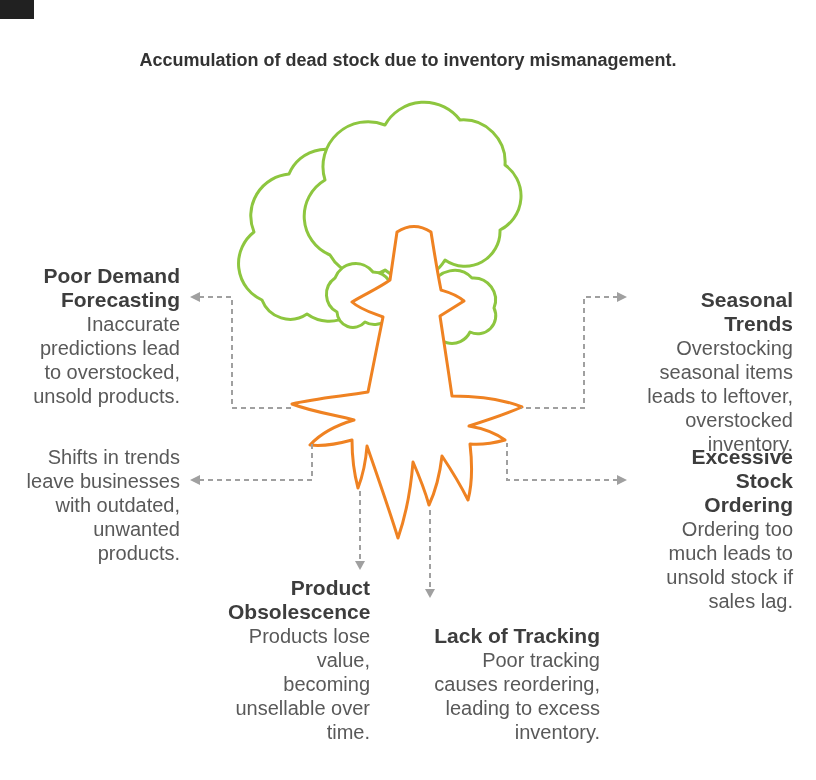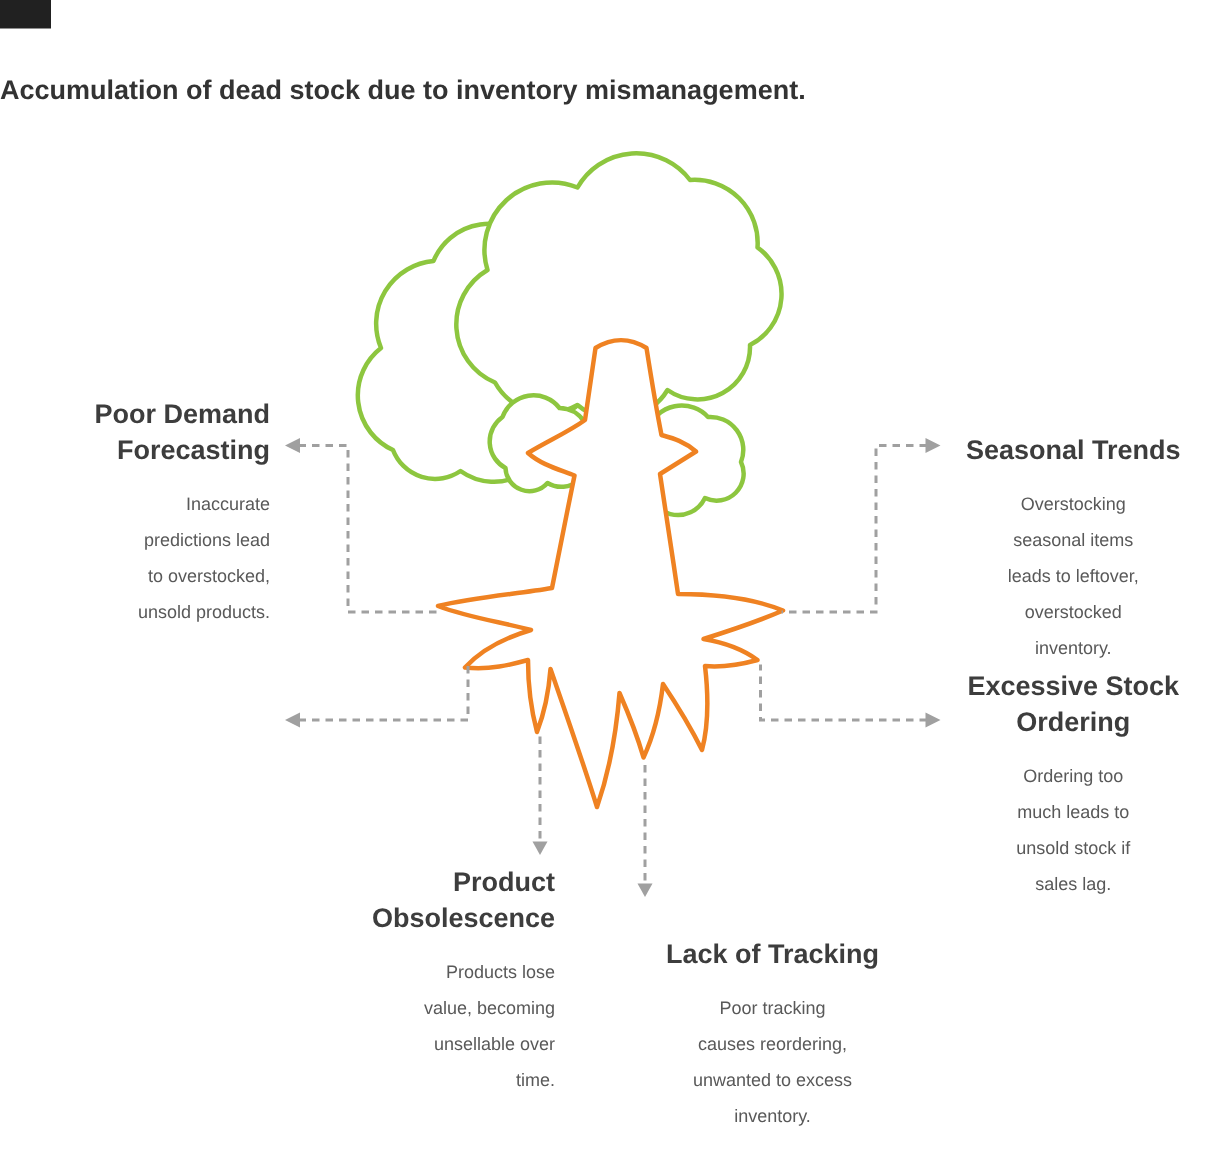--- a/index.html
+++ b/index.html
@@ -9,32 +9,32 @@
     --body:#595959;
     --connector:#a0a0a0;
     --corner:#212121;
     --background:#ffffff;
   }
   *{box-sizing:border-box;}
   html,body{margin:0;padding:0;}
   body{background:var(--background);font-family:"Liberation Sans",sans-serif;}
   .page{position:relative;width:816px;height:780px;background:var(--background);overflow:hidden;}
   .corner{position:absolute;left:0;top:0;width:34px;height:19px;background:var(--corner);}
-  .title{position:absolute;left:0;top:49px;width:100%;margin:0;text-align:left;
+  .title{position:absolute;left:0;top:49px;width:100%;margin:0;text-align:center;
          font-size:18px;line-height:22px;font-weight:bold;color:#333333;}
   .art{position:absolute;left:0;top:0;}
   .cloud{fill:#ffffff;stroke:var(--canopy);stroke-width:3;stroke-linejoin:round;}
   .trunk{fill:#ffffff;stroke:var(--trunk);stroke-width:3;stroke-linejoin:round;stroke-linecap:round;}
   .connector{fill:none;stroke:var(--connector);stroke-width:2;stroke-dasharray:5 4;}
   .arrowhead{fill:var(--connector);stroke:none;}
   .cause{position:absolute;}
-  .cause .h{font-size:18px;line-height:24px;font-weight:bold;color:var(--heading);white-space:pre-line;}
-  .cause .b{margin-top:12px;font-size:12px;line-height:24px;color:var(--body);white-space:pre-line;}
+  .cause .h{font-size:21px;line-height:24px;font-weight:bold;color:var(--heading);white-space:pre-line;}
+  .cause .b{font-size:20px;line-height:24px;color:var(--body);white-space:pre-line;}
   .align-right{text-align:right;}
-  .align-left{text-align:center;}
+  .align-left{text-align:right;}
   .pdf{left:22px;top:264px;width:158px;}
   .cp{left:22px;top:445px;width:158px;}
   .st{left:638px;top:288px;width:155px;}
   .eso{left:638px;top:445px;width:155px;}
   .po{left:228px;top:576px;width:142px;}
   .lt{left:430px;top:624px;width:170px;}
 </style>
 </head>
 <body>
 
@@ -125,20 +125,25 @@
   <div class="cause pdf align-right">
     <div class="h">Poor Demand
 Forecasting</div>
     <div class="b">Inaccurate
 predictions lead
 to overstocked,
 unsold products.</div>
   </div>
 
   <div class="cause cp align-right">
+    <div class="b">Shifts in trends
+leave businesses
+with outdated,
+unwanted
+products.</div>
   </div>
 
   <div class="cause st align-left">
     <div class="h">Seasonal Trends</div>
     <div class="b">Overstocking
 seasonal items
 leads to leftover,
 overstocked
 inventory.</div>
   </div>
@@ -158,17 +163,17 @@
     <div class="b">Products lose
 value, becoming
 unsellable over
 time.</div>
   </div>
 
   <div class="cause lt align-left">
     <div class="h">Lack of Tracking</div>
     <div class="b">Poor tracking
 causes reordering,
-unwanted to excess
+leading to excess
 inventory.</div>
   </div>
 
 </div>
 
 </body></html>

